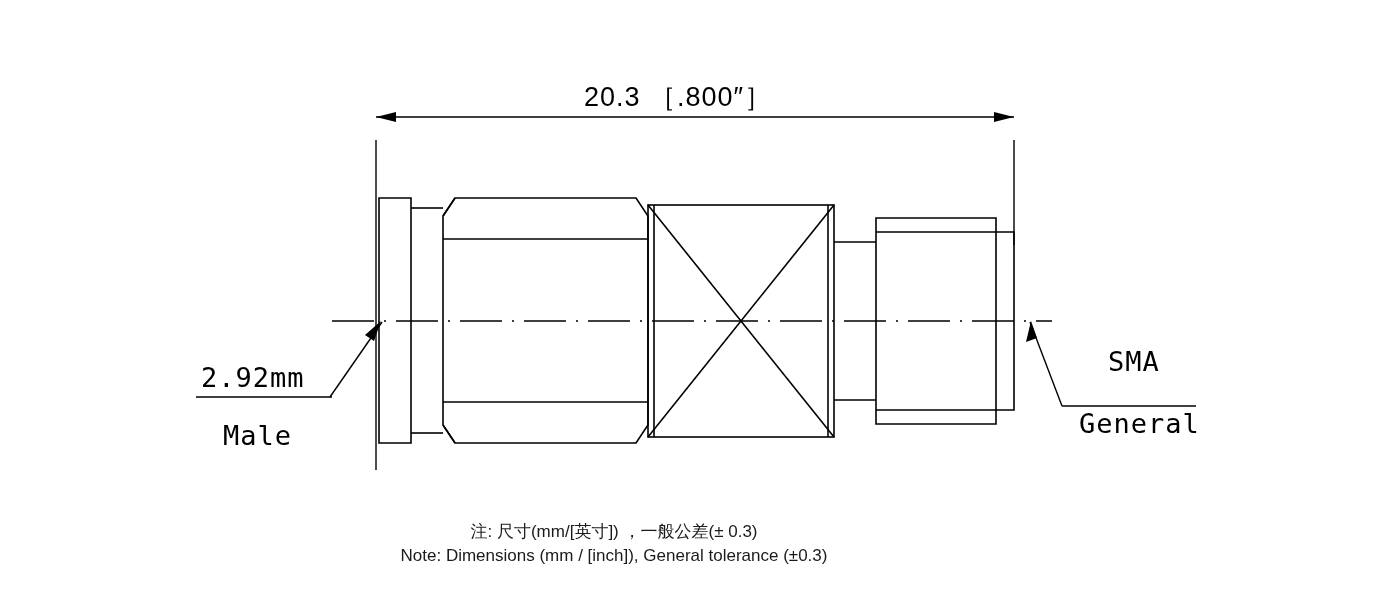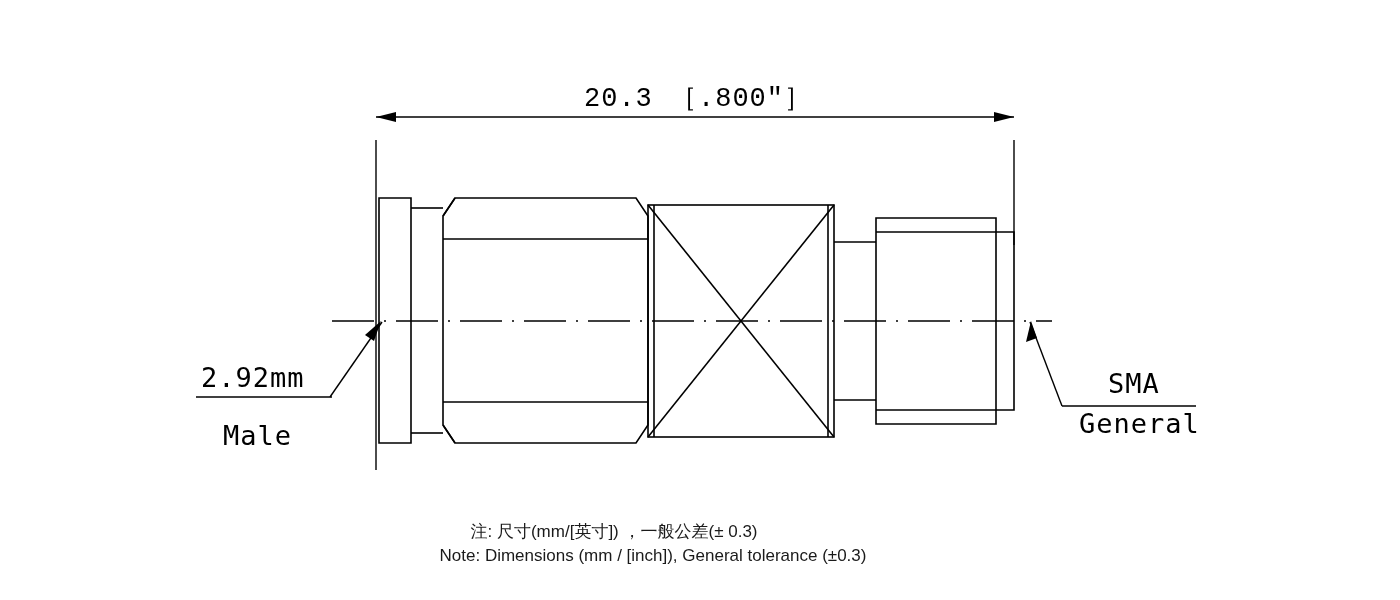--- a/index.html
+++ b/index.html
@@ -17,21 +17,21 @@
   }
   #drawing {
     position: absolute;
     left: 0;
     top: 0;
     width: 1400px;
     height: 600px;
   }
   .dim-label {
     position: absolute;
-    font-family: Liberation Mono, monospace;
+    font-family: Liberation Sans, sans-serif;
     font-size: 27px;
     color: #000000;
     white-space: nowrap;
     letter-spacing: 1px;
   }
   .callout-label {
     position: absolute;
     font-family: "DejaVu Sans Mono", monospace;
     font-size: 27px;
     color: #000000;
@@ -46,41 +46,40 @@
     left: 201px;
     top: 362px;
   }
   #label-left-2 {
     left: 223px;
     top: 408px;
     margin-top: 12px;
   }
   #label-right-1 {
     left: 1108px;
-    top: 368px;
+    top: 346px;
   }
   #label-right-2 {
     left: 1079px;
     top: 408px;
   }
   .note {
     position: absolute;
     width: 1228px;
     text-align: center;
     font-family: "Liberation Sans", sans-serif;
     font-size: 17px;
     color: #1a1a1a;
     white-space: nowrap;
   }
   #note-cn {
     top: 520px;
   }
   #note-en {
     top: 546px;
-    padding-left: 39px;
   }
 </style>
 </head>
 <body>
 
 <div id="page">
 
   <svg id="drawing" viewBox="0 0 1400 600" xmlns="http://www.w3.org/2000/svg">
     <g fill="none" stroke="#000000" stroke-width="1.6" stroke-linejoin="miter" stroke-linecap="butt">
 

